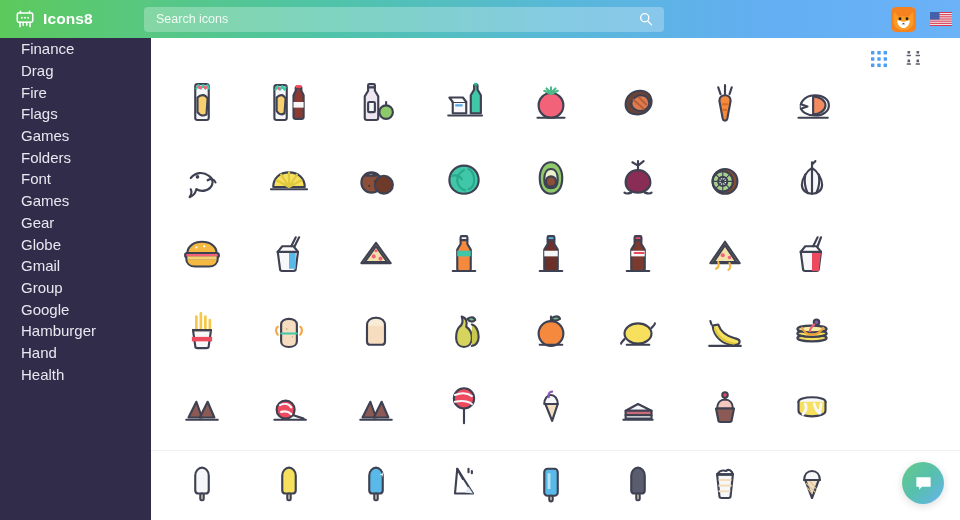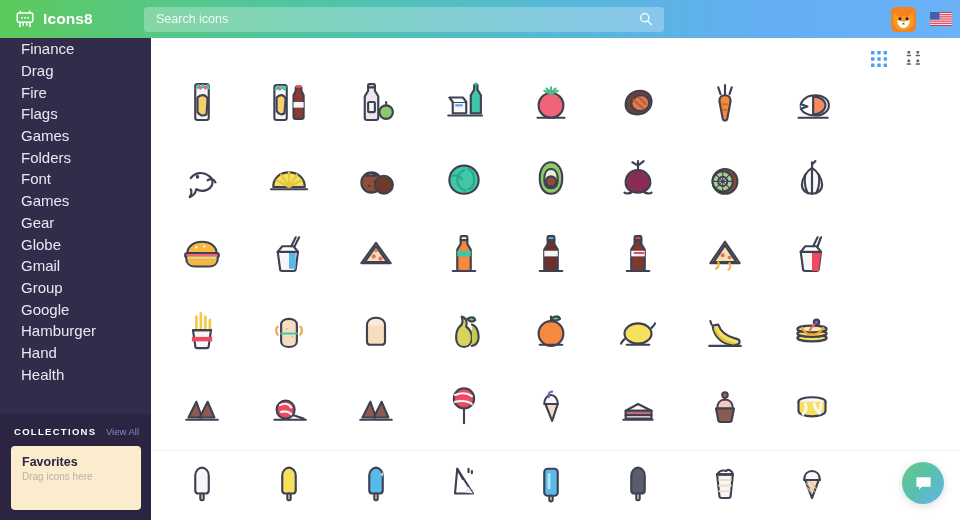--- a/index.html
+++ b/index.html
@@ -199,30 +199,20 @@
           <span>Hamburger</span>
         </div>
         <div class="nav-item">
           <span>Hand</span>
         </div>
         <div class="nav-item">
           <span>Health</span>
         </div>
       </div>
 
-    <div id="collections">
-      <div id="coll-head">
-        <span id="coll-title">COLLECTIONS</span>
-        <span id="coll-viewall">View All</span>
-      </div>
-      <div id="fav-card">
-        <div id="fav-title">Favorites</div>
-        <div id="fav-sub">Drag icons here</div>
-      </div>
-    </div>
   </div>
 
   <div id="content">
     <div id="view-toggle">
       <svg class="toggle-btn" viewBox="0 0 18 18">
         <g fill="#4c9ff2">
           <rect x="1" y="1" width="3.4" height="3.4" rx=".6"></rect>
             <rect x="7.3" y="1" width="3.4" height="3.4" rx=".6"></rect>
             <rect x="13.6" y="1" width="3.4" height="3.4" rx=".6"></rect>
           <rect x="1" y="7.3" width="3.4" height="3.4" rx=".6"></rect>

